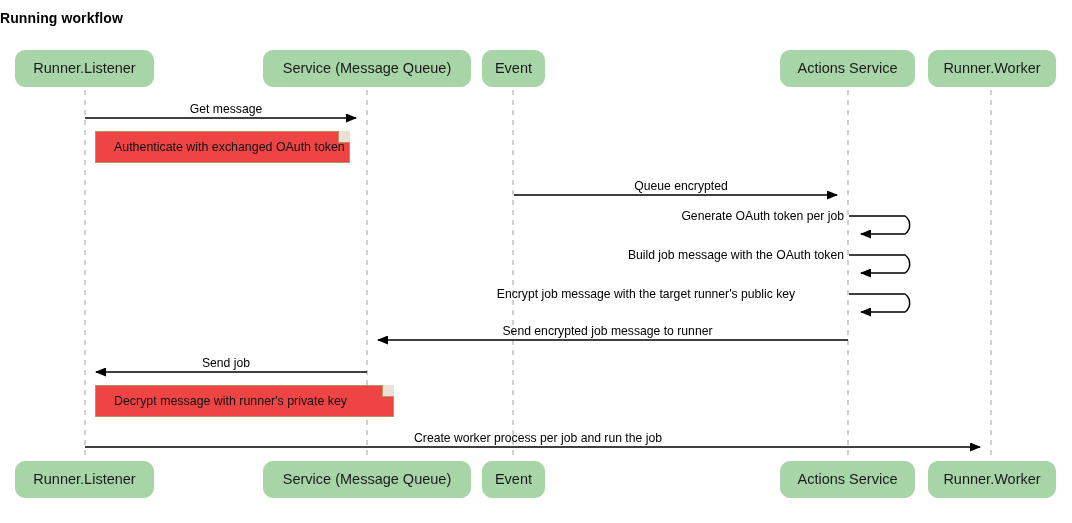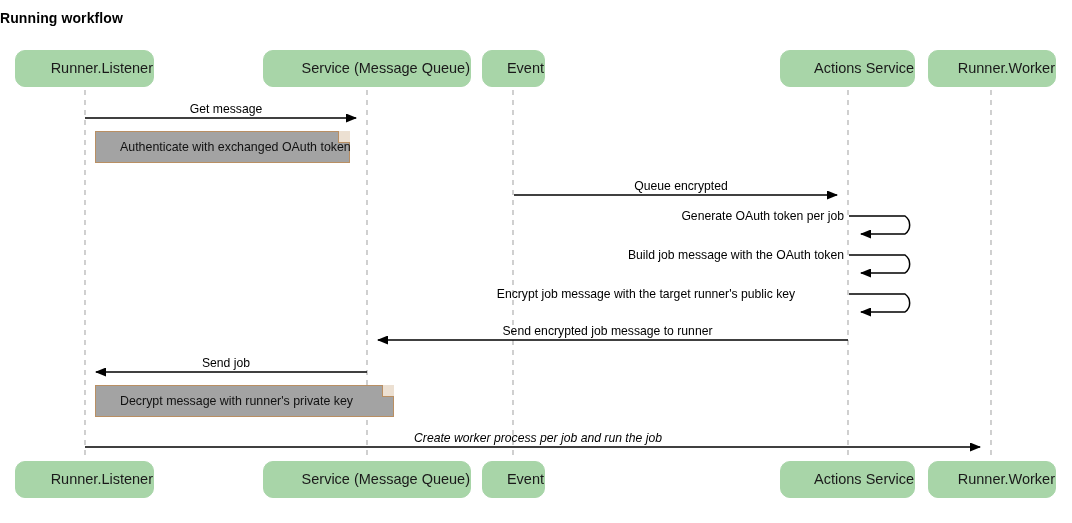--- a/index.html
+++ b/index.html
@@ -38,21 +38,21 @@
     letter-spacing: 0.1px;
   }
   .participant {
     position: absolute;
     box-sizing: border-box;
     background: #a8d5a8;
     border: 1px solid #a8d5a8;
     border-radius: 10px;
     height: 37px;
     line-height: 35px;
-    text-align: right;
+    text-align: center;
     font-size: 14.5px;
     color: #1a1a1a;
     white-space: nowrap;
     overflow: hidden;
   }
   .msg-label {
     position: absolute;
     font-size: 12.2px;
     color: #000000;
     white-space: nowrap;
@@ -60,27 +60,27 @@
   }
   .msg-label.center {
     text-align: center;
   }
   .msg-label.right {
     text-align: right;
   }
   .note {
     position: absolute;
     box-sizing: border-box;
-    background: #a3a3a3;
+    background: #ef4444;
     border: 1px solid #b98f63;
     font-size: 12.4px;
     color: #111111;
     height: 32px;
     line-height: 30px;
-    padding-left: 24px;
+    padding-left: 18px;
     white-space: nowrap;
     overflow: visible;
   }
   .note-fold {
     position: absolute;
     right: -1px;
     top: -1px;
     width: 11px;
     height: 11px;
     background: #ece0d2;
@@ -172,21 +172,21 @@
   <div class="msg-label right" style="left:448px; top:209px; width:396px;">Generate OAuth token per job</div>
 
   <div class="msg-label right" style="left:448px; top:248px; width:396px;">Build job message with the OAuth token</div>
 
   <div class="msg-label right" style="left:448px; top:287px; width:396px;text-align:center;">Encrypt job message with the target runner's public key</div>
 
   <div class="msg-label center" style="left:367px; top:324px; width:481px;">Send encrypted job message to runner</div>
 
   <div class="msg-label center" style="left:85px; top:356px; width:282px;">Send job</div>
 
-  <div class="msg-label center" style="left:85px; top:431px; width:906px;font-style:italic;">Create worker process per job and run the job</div>
+  <div class="msg-label center" style="left:85px; top:431px; width:906px;">Create worker process per job and run the job</div>
 
   <div class="note" style="left:95px; top:131px; width:255px;">
     <span>Authenticate with exchanged OAuth token</span>
     <span class="note-fold"></span>
   </div>
 
   <div class="note" style="left:95px; top:385px; width:299px;">
     <span>Decrypt message with runner's private key</span>
     <span class="note-fold"></span>
   </div>

